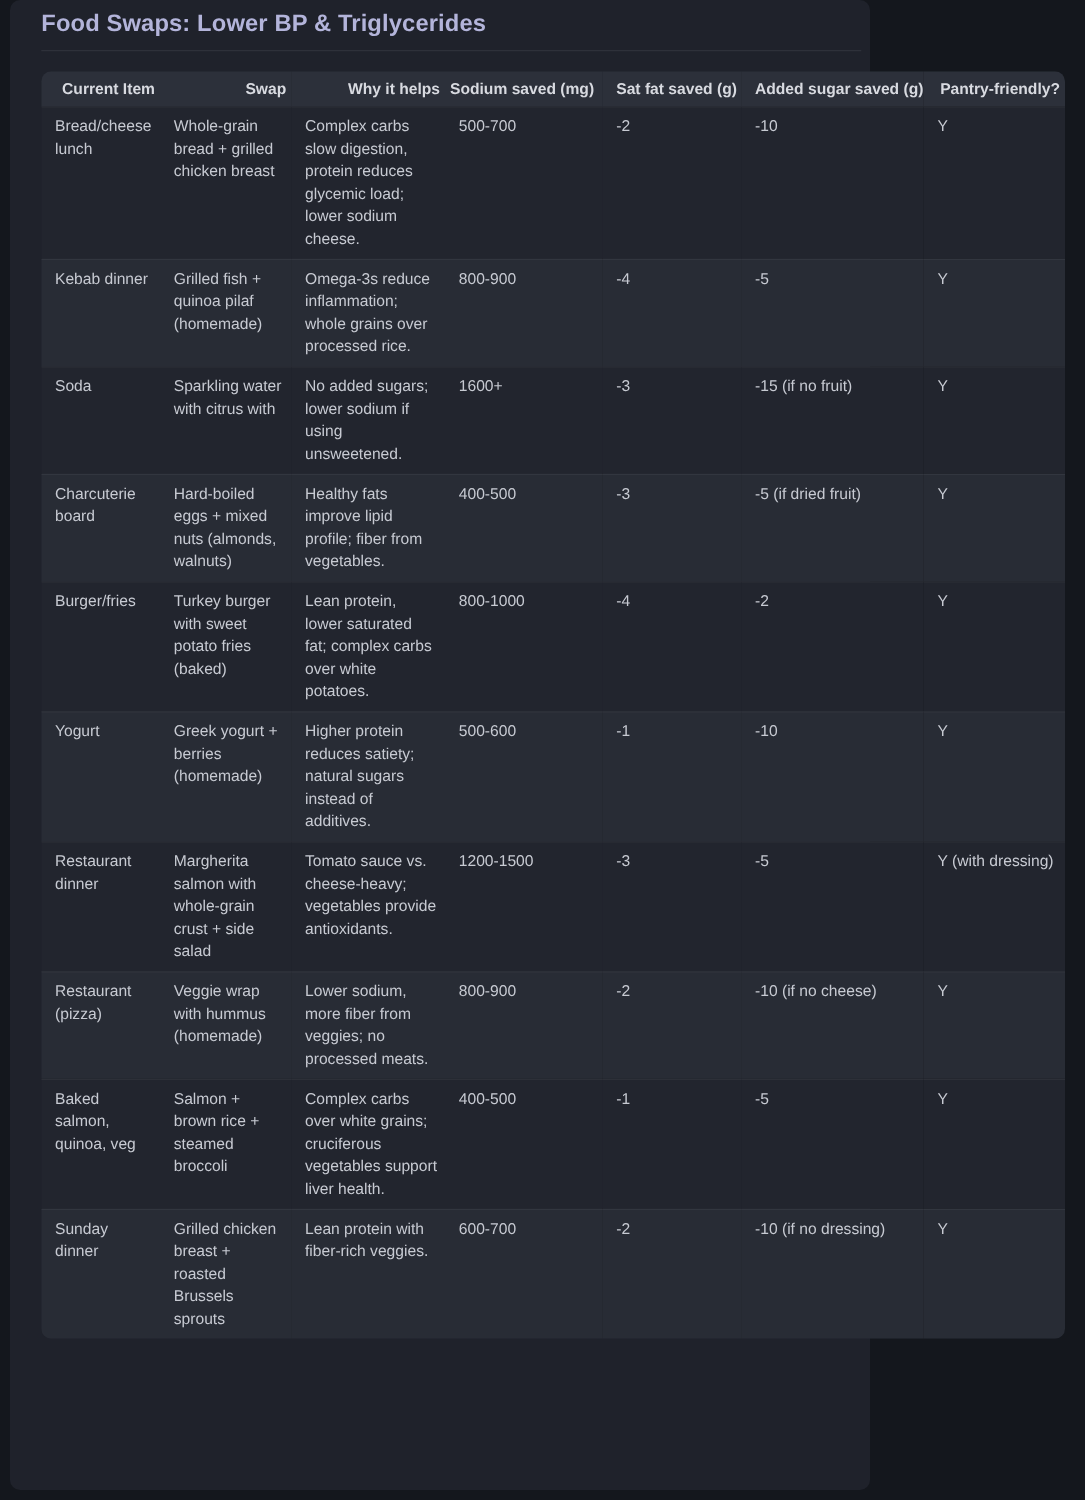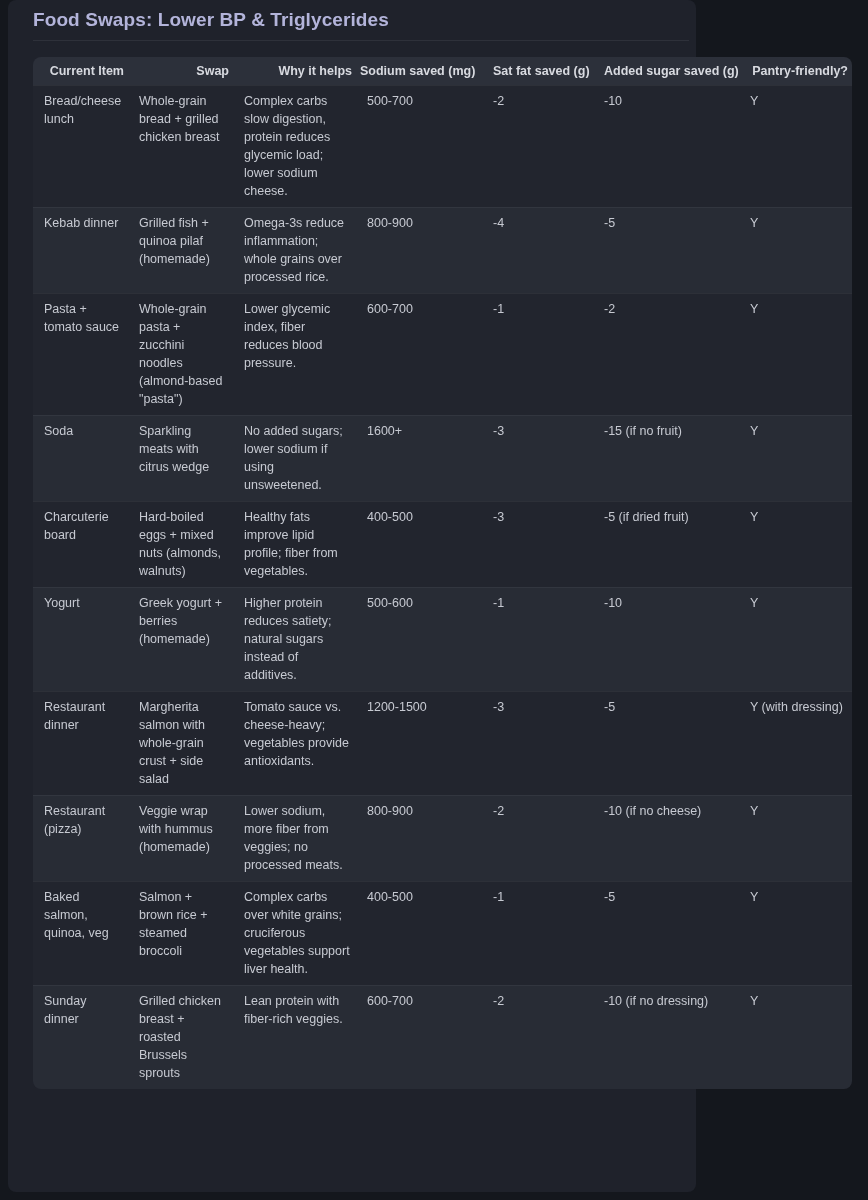--- a/index.html
+++ b/index.html
@@ -112,44 +112,44 @@
         <tr>
           <td>Kebab dinner</td>
           <td>Grilled fish + quinoa pilaf (homemade)</td>
           <td>Omega-3s reduce inflammation; whole grains over processed rice.</td>
           <td class="col-center">800-900</td>
           <td>-4</td>
           <td>-5</td>
           <td>Y</td>
         </tr>
         <tr>
-          <td>Pasta + tomato sauce</td>
-          <td>Whole-grain pasta + zucchini noodles (almond-based "pasta")</td>
-          <td>Lower glycemic index, fiber reduces blood pressure.</td>
-          <td class="col-center">600-700</td>
-          <td>-1</td>
-          <td>-2</td>
-          <td>Y</td>
-        </tr>
-        <tr>
           <td>Soda</td>
-          <td>Sparkling meats with citrus wedge</td>
+          <td>Sparkling water with citrus with</td>
           <td>No added sugars; lower sodium if using unsweetened.</td>
           <td class="col-center">1600+</td>
           <td>-3</td>
           <td>-15 (if no fruit)</td>
           <td>Y</td>
         </tr>
         <tr>
           <td>Charcuterie board</td>
           <td>Hard-boiled eggs + mixed nuts (almonds, walnuts)</td>
           <td>Healthy fats improve lipid profile; fiber from vegetables.</td>
           <td class="col-center">400-500</td>
           <td>-3</td>
           <td>-5 (if dried fruit)</td>
+          <td>Y</td>
+        </tr>
+        <tr>
+          <td>Burger/fries</td>
+          <td>Turkey burger with sweet potato fries (baked)</td>
+          <td>Lean protein, lower saturated fat; complex carbs over white potatoes.</td>
+          <td class="col-center">800-1000</td>
+          <td>-4</td>
+          <td>-2</td>
           <td>Y</td>
         </tr>
         <tr>
           <td>Yogurt</td>
           <td>Greek yogurt + berries (homemade)</td>
           <td>Higher protein reduces satiety; natural sugars instead of additives.</td>
           <td class="col-center">500-600</td>
           <td>-1</td>
           <td>-10</td>
           <td>Y</td>

